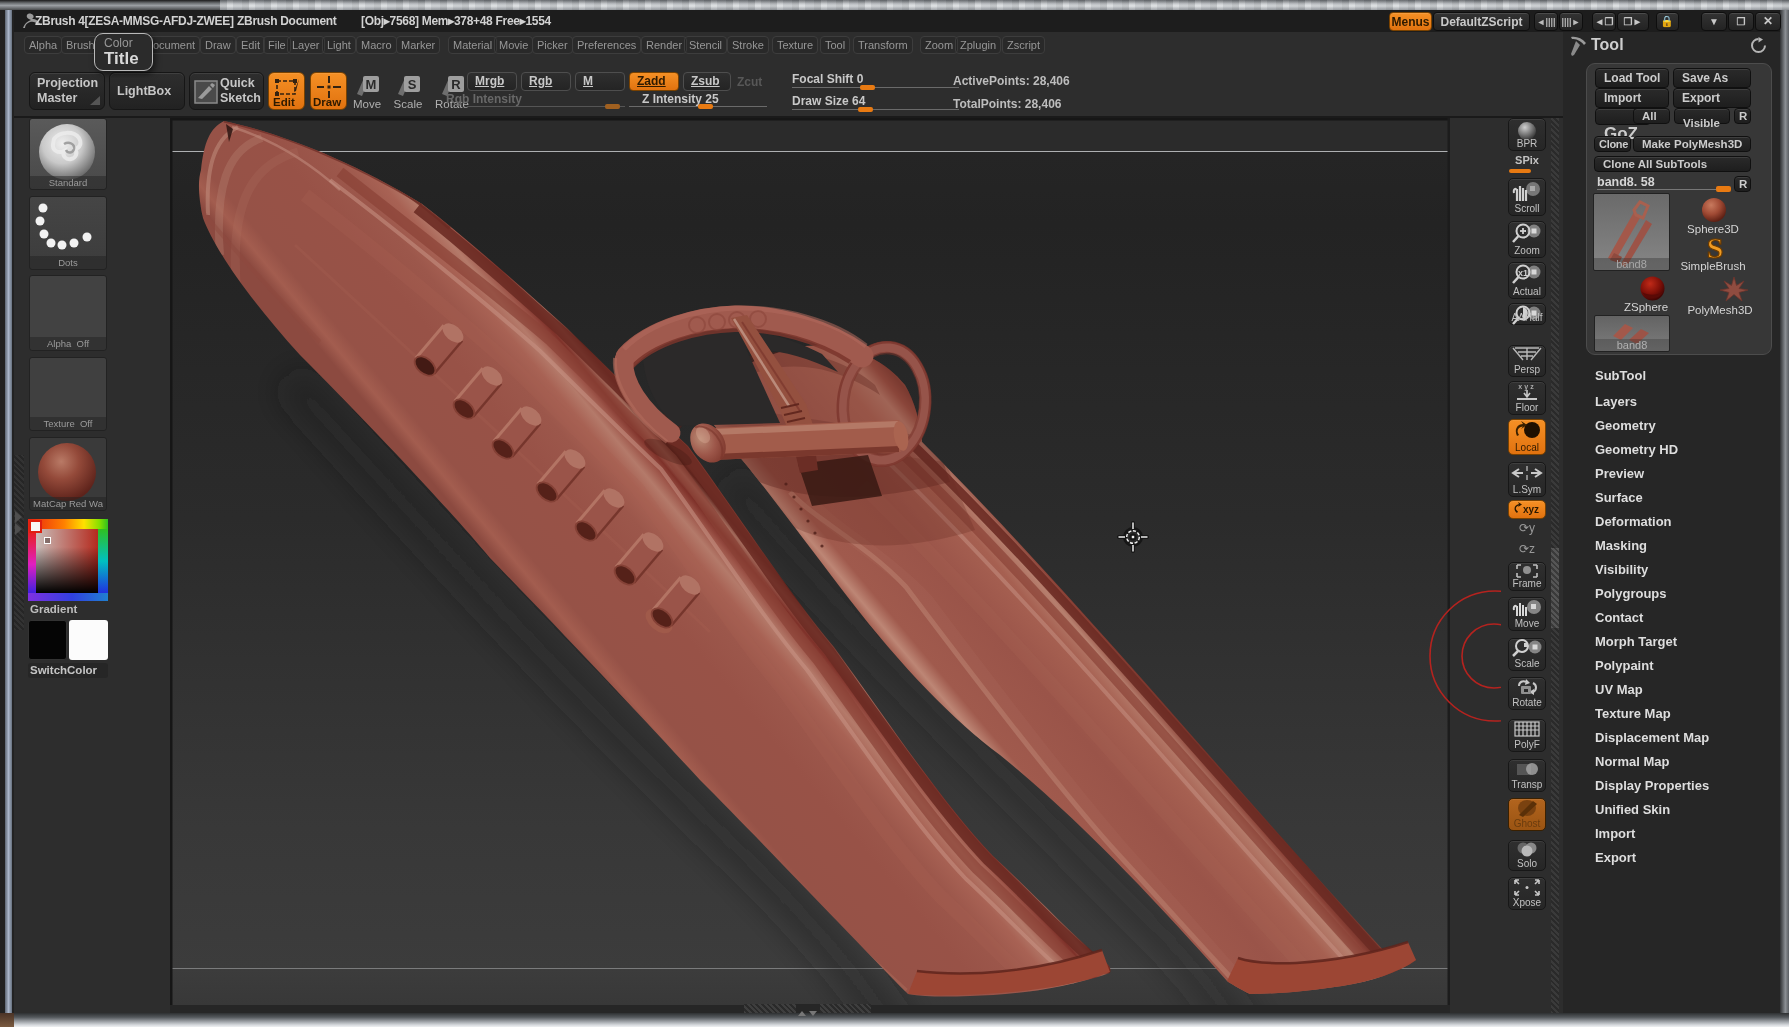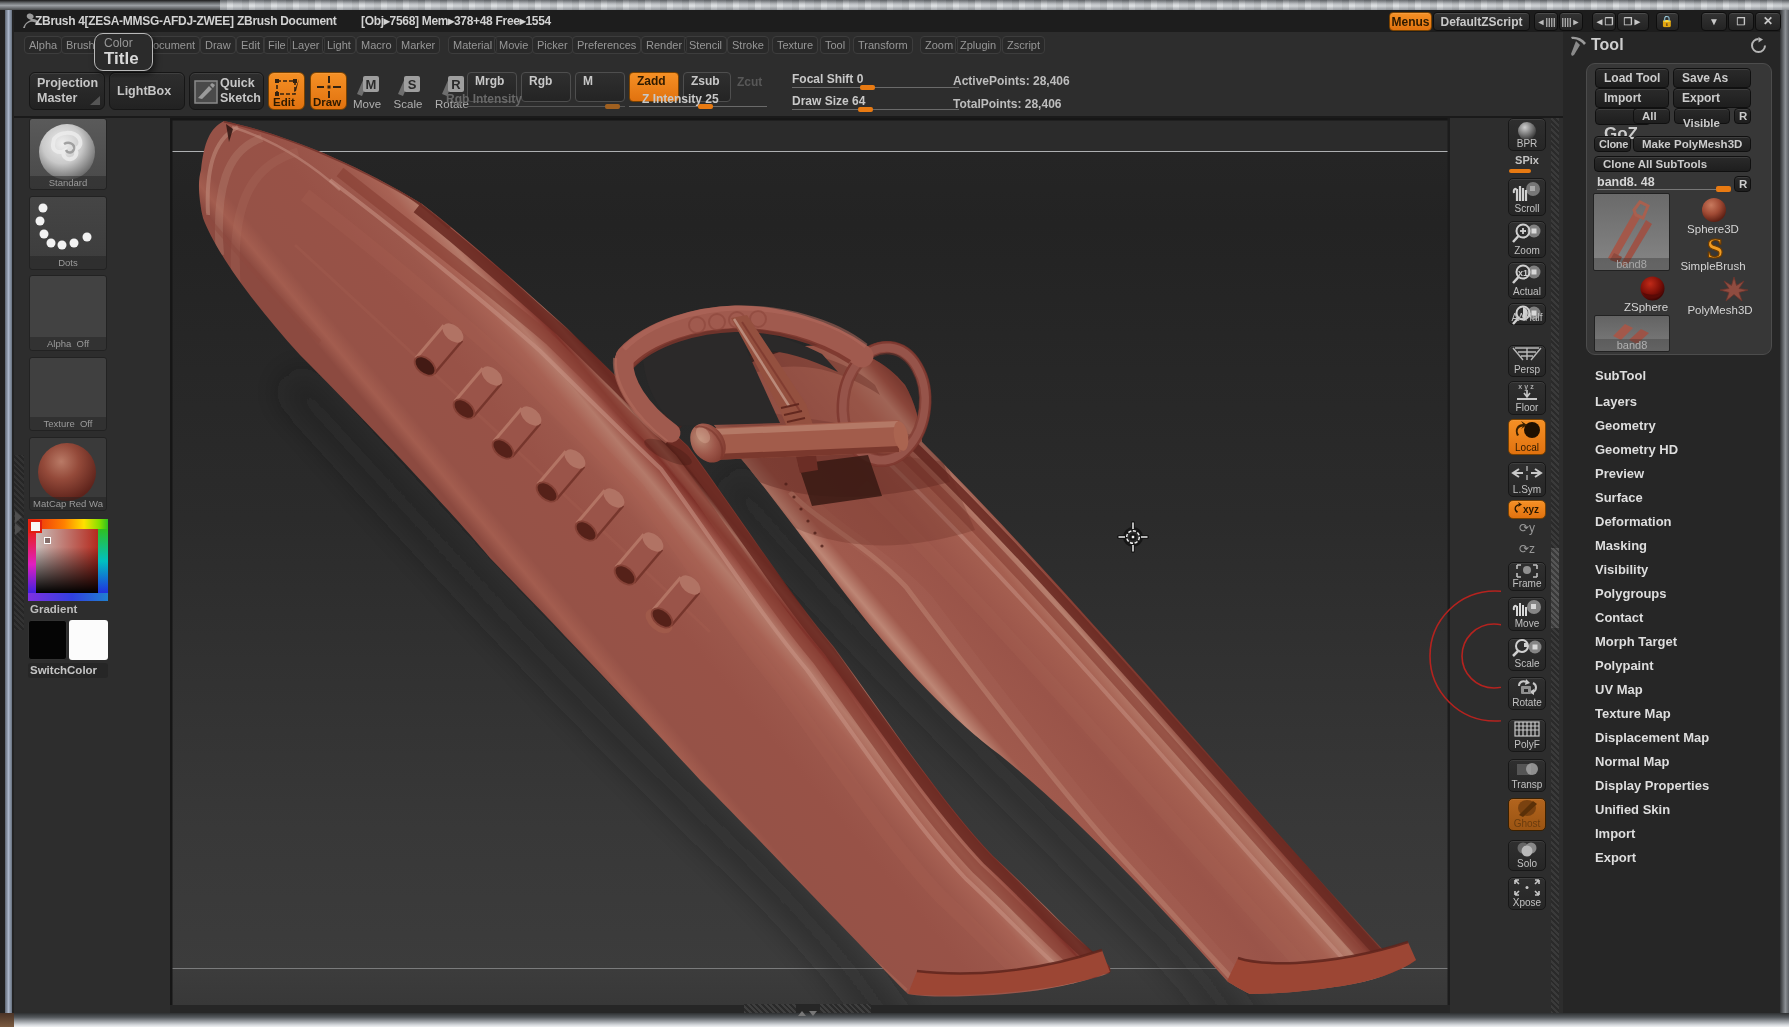--- a/index.html
+++ b/index.html
@@ -37,23 +37,23 @@
   border:1px solid #b9b9b9; border-radius:9px; box-shadow:2px 3px 6px rgba(0,0,0,.55); z-index:60; }
 #tooltip .c { position:absolute; left:9px; top:2px; color:#979797; font-size:12px; }
 #tooltip .big { position:absolute; left:9px; top:15px; color:#d8d8d8; font-size:17px; font-weight:bold; }
 
 #shelf { left:14px; top:58px; width:1766px; height:60px; background:#2d2d2d; border-bottom:2px solid #1a1a1a; }
 .shbtn { position:absolute; background:linear-gradient(#2e2e2e,#222);
   border:1px solid #161616; border-radius:6px; box-shadow:inset 0 1px rgba(255,255,255,.09);
   color:#c6c6c6; font-weight:bold; font-size:12.5px; }
 .orange { background:linear-gradient(#f59025,#e1720f) !important; color:#2e1a00 !important;
   border:1px solid #7a4200 !important; }
-.minibtn { position:absolute; height:30px; background:linear-gradient(#2f2f2f,#242424);
+.minibtn { position:absolute; height:19px; background:linear-gradient(#2f2f2f,#242424);
   border:1px solid #4e4e4e; border-radius:4px; color:#c8c8c8; font-size:12px; font-weight:bold;
-  padding:1px 16px 0 7px; }
+  padding:1px 16px 0 7px;text-decoration:underline; }
 .slider-label { position:absolute; color:#c8c8c8; font-size:12px; font-weight:bold; white-space:pre; }
 .track { position:absolute; height:1px; background:#6a6a6a; }
 .handle { position:absolute; height:5px; width:15px; background:#e87a12; border-radius:2px; }
 
 #leftbar { left:14px; top:118px; width:158px; height:895px; background:#2d2d2d; }
 .thumb { position:absolute; left:15px; width:78px; background:linear-gradient(#454545,#3c3c3c);
   border:1px solid #222; border-radius:3px; }
 .thumb .lbl { position:absolute; bottom:0; left:0; right:0; text-align:center;
   color:#9b9b9b; font-size:9.5px; background:rgba(30,30,30,.45); padding:1px 0; white-space:nowrap; overflow:hidden;}
 
@@ -694,21 +694,21 @@
     <div class="tpb" style="left:86px;top:4px;width:78px;height:20px">Save As</div>
     <div class="tpb" style="left:8px;top:24px;width:74px;height:20px">Import</div>
     <div class="tpb" style="left:86px;top:24px;width:78px;height:20px">Export</div>
     <div class="tpb" style="left:8px;top:44px;width:56px;height:16px;font-size:17px;padding-top:15px">GoZ</div>
     <div class="tpb" style="left:46px;top:44px;width:37px;height:16px;font-size:11.5px;padding-top:1px">All</div>
     <div class="tpb" style="left:87px;top:44px;width:56px;height:16px;font-size:11.5px;padding-top:8px">Visible</div>
     <div class="tpb" style="left:147px;top:44px;width:17px;height:16px;font-size:11.5px;padding:1px 0 0 4px">R</div>
     <div class="tpb" style="left:7px;top:72px;width:37px;height:16px;font-size:11px;padding:1px 0 0 4px;letter-spacing:-0.3px">Clone</div>
     <div class="tpb" style="left:46px;top:72px;width:118px;height:16px;font-size:11.5px;padding-top:1px">Make PolyMesh3D</div>
     <div class="tpb" style="left:7px;top:92px;width:157px;height:16px;font-size:11.5px;padding-top:1px">Clone All SubTools</div>
-    <div class="abs" style="left:10px;top:111px;color:#d5d5d5;font-size:12.5px;font-weight:bold">band8. 48</div>
+    <div class="abs" style="left:10px;top:111px;color:#d5d5d5;font-size:12.5px;font-weight:bold">band8. 58</div>
     <div class="abs" style="left:10px;top:125px;width:131px;height:1px;background:#777"></div>
     <div class="abs" style="left:129px;top:122px;width:15px;height:6px;background:#e87a12;border-radius:2px"></div>
     <div class="tpb" style="left:147px;top:112px;width:17px;height:16px;font-size:11.5px;padding:1px 0 0 4px">R</div>
     <div class="abs" style="left:6px;top:129px;width:77px;height:78px;background:linear-gradient(#6a6a6a,#868686);border:1px solid #222;border-radius:2px">
       <svg width="75" height="76" viewBox="0 0 75 76">
         <path d="M14 64 L40 18 L47 22 L21 67 Z" fill="#a3584a"></path>
         <path d="M16 66 L20 59 L28 63 L25 69 Z" fill="#8e4a3e"></path>
         <path d="M28 68 L52 26 L58 30 L34 70 Z" fill="#9c5347"></path>
         <path d="M40 16 L46 8 L54 12 L49 24 L42 21 Z" fill="none" stroke="#a8604f" stroke-width="3"></path>
         <path d="M29 67 L33 69 L31 73 L27 71 Z" fill="#b06a58"></path>

